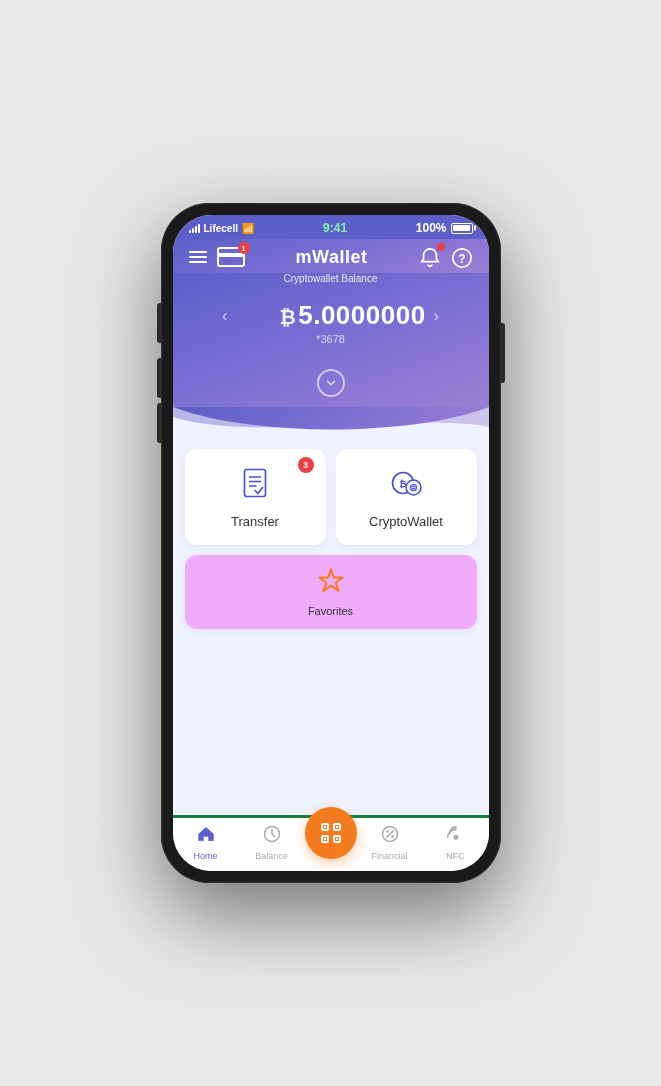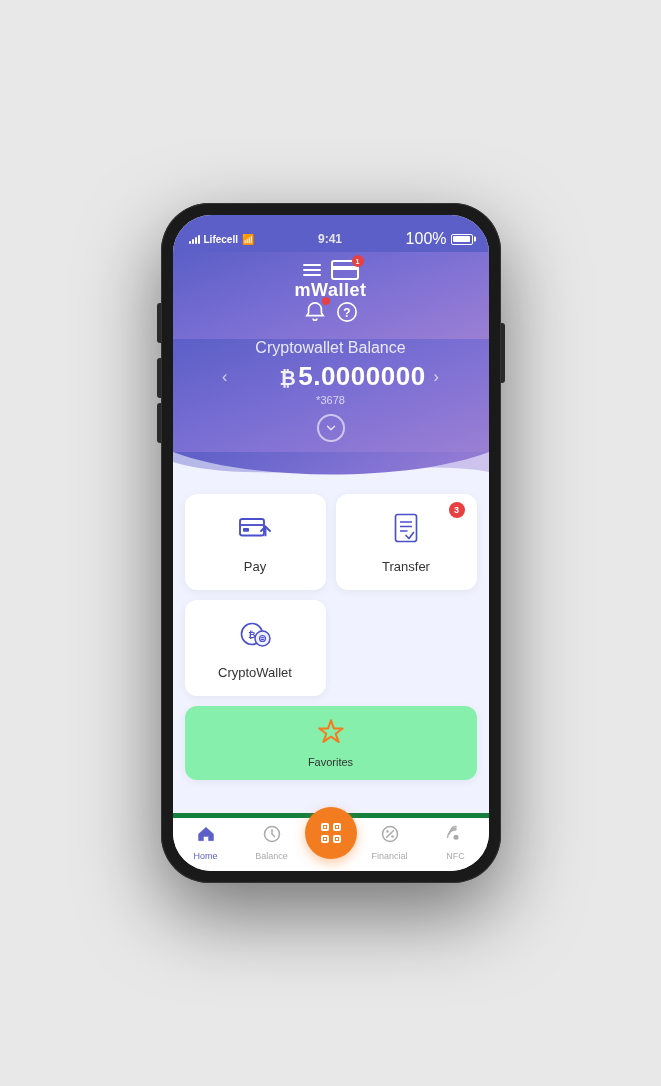--- a/index.html
+++ b/index.html
@@ -54,21 +54,21 @@
       display: flex;
       flex-direction: column;
     }
 
     
     .status-bar {
       background: #5b5fc7;
       display: flex;
       justify-content: space-between;
       align-items: center;
-      padding: 15px 16px 4px;
+      padding: 6px 16px 4px;
       flex-shrink: 0;
     }
     .status-left {
       display: flex;
       align-items: center;
       gap: 4px;
       font-size: 10px;
       color: #fff;
       font-weight: 600;
     }
@@ -78,30 +78,30 @@
       gap: 1px;
       height: 10px;
     }
     .signal-bars span {
       background: #fff;
       width: 2px;
       border-radius: 1px;
     }
     .status-center {
       font-size: 12px;
-      color: #e5e5e5;
+      color: #86efac;
       font-weight: 700;
     }
     .status-right {
       display: flex;
       align-items: center;
       gap: 4px;
-      font-size: 16px;
+      font-size: 12px;
       color: #fff;
-      font-weight: 400;
+      font-weight: 700;
     }
     .battery {
       width: 22px;
       height: 11px;
       border: 1.5px solid #fff;
       border-radius: 2px;
       position: relative;
       display: flex;
       align-items: center;
       padding: 1.5px;
@@ -126,23 +126,21 @@
 
     
     .app-header {
       background: linear-gradient(160deg, #5b5fc7 0%, #7b6fd4 50%, #9b7fd4 100%);
       padding: 8px 16px 0;
       flex-shrink: 0;
     }
     .header-row {
       display: flex;
       justify-content: space-between;
-      align-items: center;
-      margin-bottom: 12px;
-      flex-direction: column;
+      align-items: flex-start;
     }
     .header-left {
       display: flex;
       align-items: center;
       gap: 10px;
     }
     .hamburger-icon {
       display: flex;
       flex-direction: column;
       gap: 3px;
@@ -213,23 +211,23 @@
     }
 
     
     .balance-section {
       background: linear-gradient(160deg, #5b5fc7 0%, #7b6fd4 50%, #9b7fd4 100%);
       padding: 0 16px 0;
       text-align: center;
       position: relative;
     }
     .balance-label {
-      font-size: 16px;
+      font-size: 10px;
       color: rgba(255,255,255,0.85);
-      margin-bottom: 4px;
+      margin-bottom: 16px;
     }
     .balance-row {
       display: flex;
       align-items: center;
       justify-content: center;
       gap: 8px;
     }
     .balance-arrow {
       color: rgba(255,255,255,0.7);
       font-size: 16px;
@@ -244,21 +242,21 @@
     }
     .balance-btc {
       font-size: 20px;
       color: rgba(255,255,255,0.9);
       margin-right: 2px;
     }
     .balance-account {
       font-size: 11px;
       color: rgba(255,255,255,0.7);
       margin-top: 2px;
-      margin-bottom: 8px;
+      margin-bottom: 24px;
     }
     .expand-btn {
       display: flex;
       justify-content: center;
       padding-bottom: 10px;
     }
     .expand-circle {
       width: 28px;
       height: 28px;
       border: 2px solid rgba(255,255,255,0.6);
@@ -329,21 +327,21 @@
       border-radius: 50%;
       font-size: 9px;
       display: flex;
       align-items: center;
       justify-content: center;
       font-weight: 700;
     }
 
     
     .widget-row {
-      background: #86efac;
+      background: #f0abfc;
       border-radius: 12px;
       display: flex;
       padding: 12px 6px;
       margin-bottom: 6px;
       box-shadow: 0 2px 8px rgba(0,0,0,0.06);
     }
     .widget-item {
       flex: 1;
       display: flex;
       flex-direction: column;
@@ -363,21 +361,21 @@
     }
 
     
     .bottom-nav {
       background: #fff;
       display: flex;
       align-items: center;
       justify-content: space-around;
       padding: 6px 0 10px;
       flex-shrink: 0;
-      border-top: 5px solid #15803d;
+      border-top: 3px solid #15803d;
       position: relative;
     }
     .nav-item {
       display: flex;
       flex-direction: column;
       align-items: center;
       cursor: pointer;
       flex: 1;
     }
     .nav-icon {
@@ -501,32 +499,20 @@
             <stop offset="100%" style="stop-color:#9b7fd4"></stop>
           </linearGradient>
         </defs>
       </svg>
     </div>
 
     <div class="main-content">
 
       <div class="action-grid">
 
-        <div class="action-card">
-          <div class="action-card-icon">
-            <svg class="icon-svg" viewBox="0 0 48 48" fill="none">
-              <rect x="4" y="12" width="32" height="22" rx="3" stroke="#4a4fcc" stroke-width="2.5" fill="none"></rect>
-              <line x1="4" y1="20" x2="36" y2="20" stroke="#4a4fcc" stroke-width="2.5"></line>
-              <rect x="8" y="24" width="8" height="5" rx="1" fill="#4a4fcc"></rect>
-              <path d="M32 28 L38 22 L44 28" stroke="#4a4fcc" stroke-width="2.5" fill="none" stroke-linecap="round"></path>
-              <line x1="38" y1="22" x2="38" y2="35" stroke="#4a4fcc" stroke-width="2.5"></line>
-            </svg>
-          </div>
-          <span class="action-card-label">Pay</span>
-        </div>
 
 
         <div class="action-card">
           <div class="action-badge">3</div>
           <div class="action-card-icon">
             <svg class="icon-svg" viewBox="0 0 48 48" fill="none">
               <rect x="10" y="6" width="28" height="36" rx="3" stroke="#4a4fcc" stroke-width="2.2" fill="none"></rect>
               <line x1="16" y1="16" x2="32" y2="16" stroke="#4a4fcc" stroke-width="2"></line>
               <line x1="16" y1="22" x2="32" y2="22" stroke="#4a4fcc" stroke-width="2"></line>
               <line x1="16" y1="28" x2="26" y2="28" stroke="#4a4fcc" stroke-width="2"></line>

